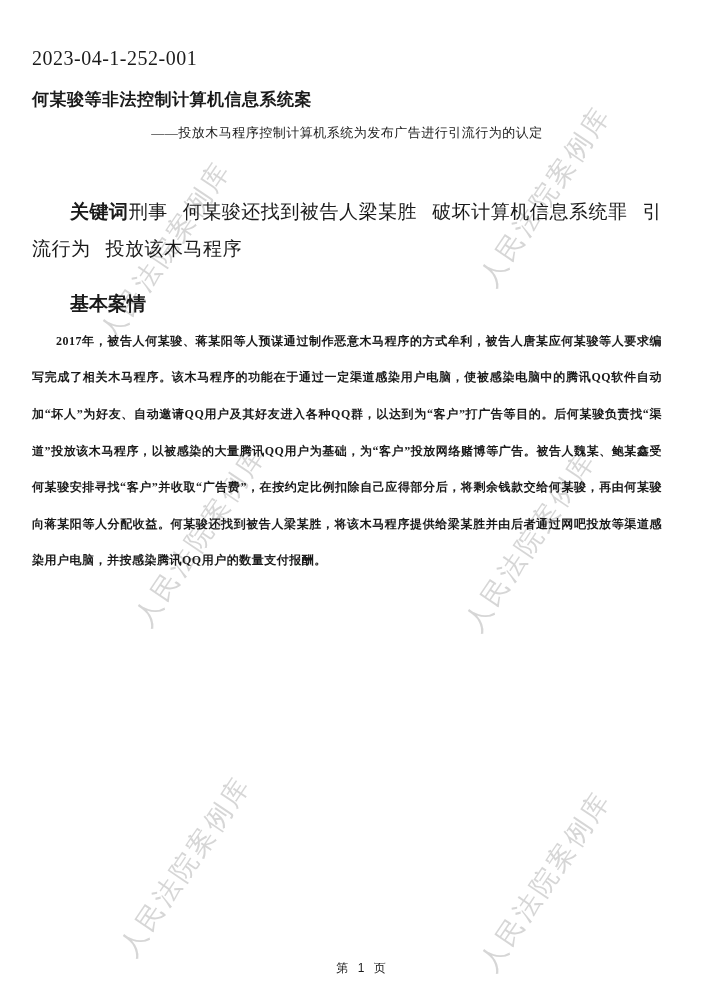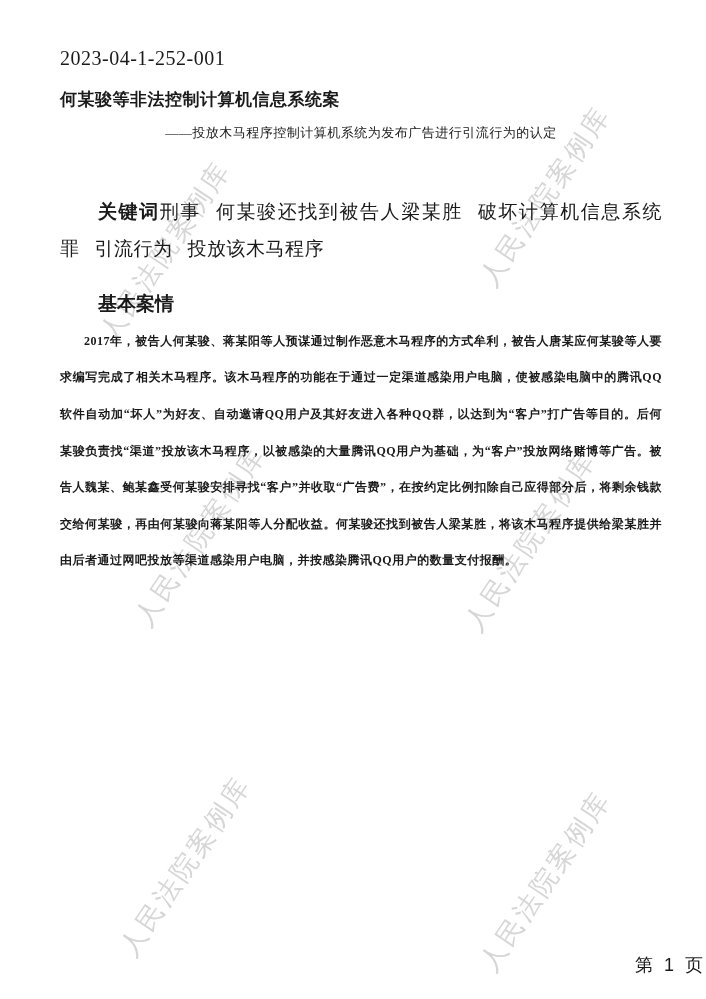--- a/index.html
+++ b/index.html
@@ -27,21 +27,21 @@
     font-size: 27px;
     letter-spacing: 3px;
     white-space: nowrap;
     transform: rotate(-56deg);
     opacity: 0.75;
   }
   
   .doc {
     position: relative;
     z-index: 1;
-    padding: 46px 44px 0 60px;
+    padding: 46px 44px 0 32px;
   }
   .doc-number {
     font-size: 20px;
     line-height: 24px;
     letter-spacing: 0.5px;
   }
   .case-title {
     margin-top: 16px;
     text-align: left;
     font-family: "Liberation Sans", "DejaVu Sans", sans-serif;
@@ -86,23 +86,23 @@
     letter-spacing: 0.5px;
     text-indent: 2em;
     text-align: justify;
     font-weight: bold;
   }
   .footer {
     position: absolute;
     left: 0;
     right: 0;
     bottom: 22px;
-    text-align: right;
+    text-align: center;
     font-family: "Liberation Sans", "DejaVu Sans", sans-serif;
-    font-size: 18px;
+    font-size: 12px;
     letter-spacing: 3px;
     z-index: 1;
     padding-left: 19px;
   }
 </style>
 </head>
 <body>
 
 <div class="page" style="color: rgb(26, 26, 26);">
 

